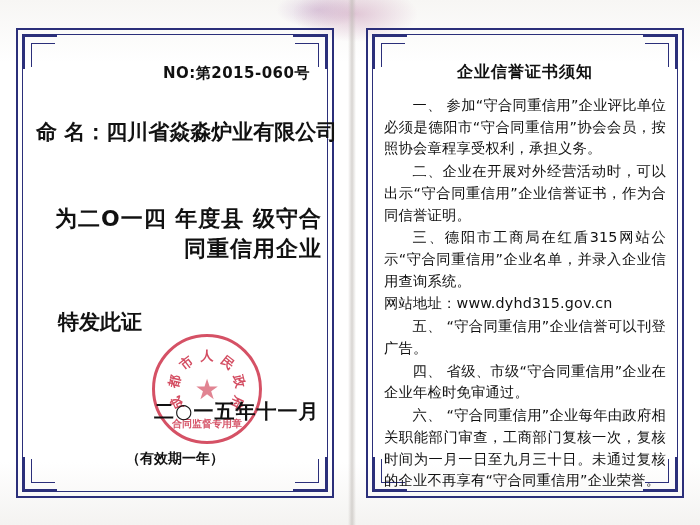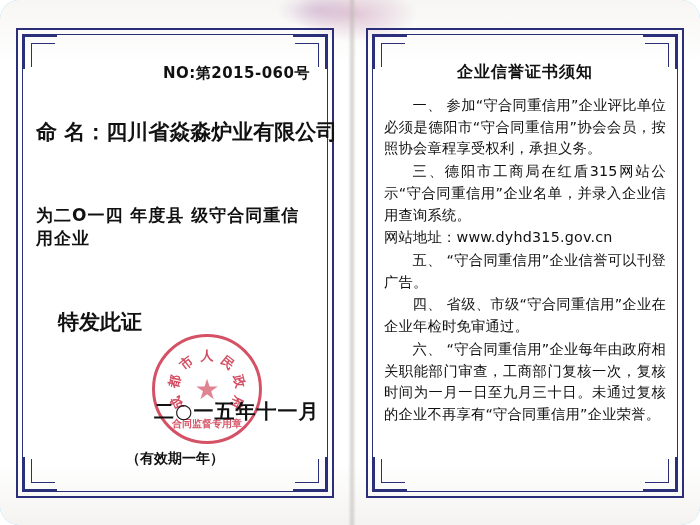--- a/index.html
+++ b/index.html
@@ -12,21 +12,20 @@
     background: #ffffff;
     font-family: "DejaVu Sans", "Liberation Sans", sans-serif;
     overflow: hidden;
   }
   #certificate {
     position: relative;
     width: 700px;
     height: 525px;
     background: #7dd3fc;
     overflow: hidden;
-    border-radius: 19px;
   }
   
   .paper-tone {
     position: absolute;
     inset: 0;
     background:
       radial-gradient(ellipse 90px 40px at 355px 14px, rgba(196,140,175,0.45), rgba(196,140,175,0) 70%),
       radial-gradient(ellipse 60px 26px at 318px 10px, rgba(172,132,186,0.35), rgba(172,132,186,0) 70%),
       linear-gradient(180deg, #f7f6f4 0%, #ffffff 12%, #ffffff 88%, #f4f3f1 100%);
     pointer-events: none;
@@ -124,27 +123,27 @@
   .name-line {
     position: absolute;
     left: 2px;
     top: 72px;
     font-size: 21px;
     font-weight: bold;
     white-space: nowrap;
   }
   .award-line {
     position: absolute;
-    left: 2px;
+    left: 10px;
     top: 158px;
     width: 278px;
-    font-size: 17px;
+    font-size: 22px;
     font-weight: bold;
     letter-spacing: 1px;
-    text-align: left;
+    text-align: right;
   }
   .issue-line {
     position: absolute;
     left: 24px;
     top: 262px;
     font-size: 21px;
     font-weight: bold;
   }
   .date-line {
     position: absolute;
@@ -339,20 +338,21 @@
           <i class="v"></i>
           <i class="h2"></i>
           <i class="v2"></i>
       </div>
     </div>
 
     <div class="right-content">
       <div class="notice-title">企业信誉证书须知</div>
       <div class="notice-list" id="notice-list">
           <div class="notice-item">一、 参加“守合同重信用”企业评比单位必须是德阳市“守合同重信用”协会会员，按照协会章程享受权利，承担义务。</div>
+          <div class="notice-item">二、企业在开展对外经营活动时，可以出示“守合同重信用”企业信誉证书，作为合同信誉证明。</div>
           <div class="notice-item">三、德阳市工商局在红盾315网站公示“守合同重信用”企业名单，并录入企业信用查询系统。</div>
           <div class="notice-item sub">网站地址：www.dyhd315.gov.cn</div>
           <div class="notice-item">五、 “守合同重信用”企业信誉可以刊登广告。</div>
           <div class="notice-item">四、 省级、市级“守合同重信用”企业在企业年检时免审通过。</div>
           <div class="notice-item">六、 “守合同重信用”企业每年由政府相关职能部门审查，工商部门复核一次，复核时间为一月一日至九月三十日。未通过复核的企业不再享有“守合同重信用”企业荣誉。</div>
         </div>
     </div>
   </div>
 
   <div class="fold"></div>

